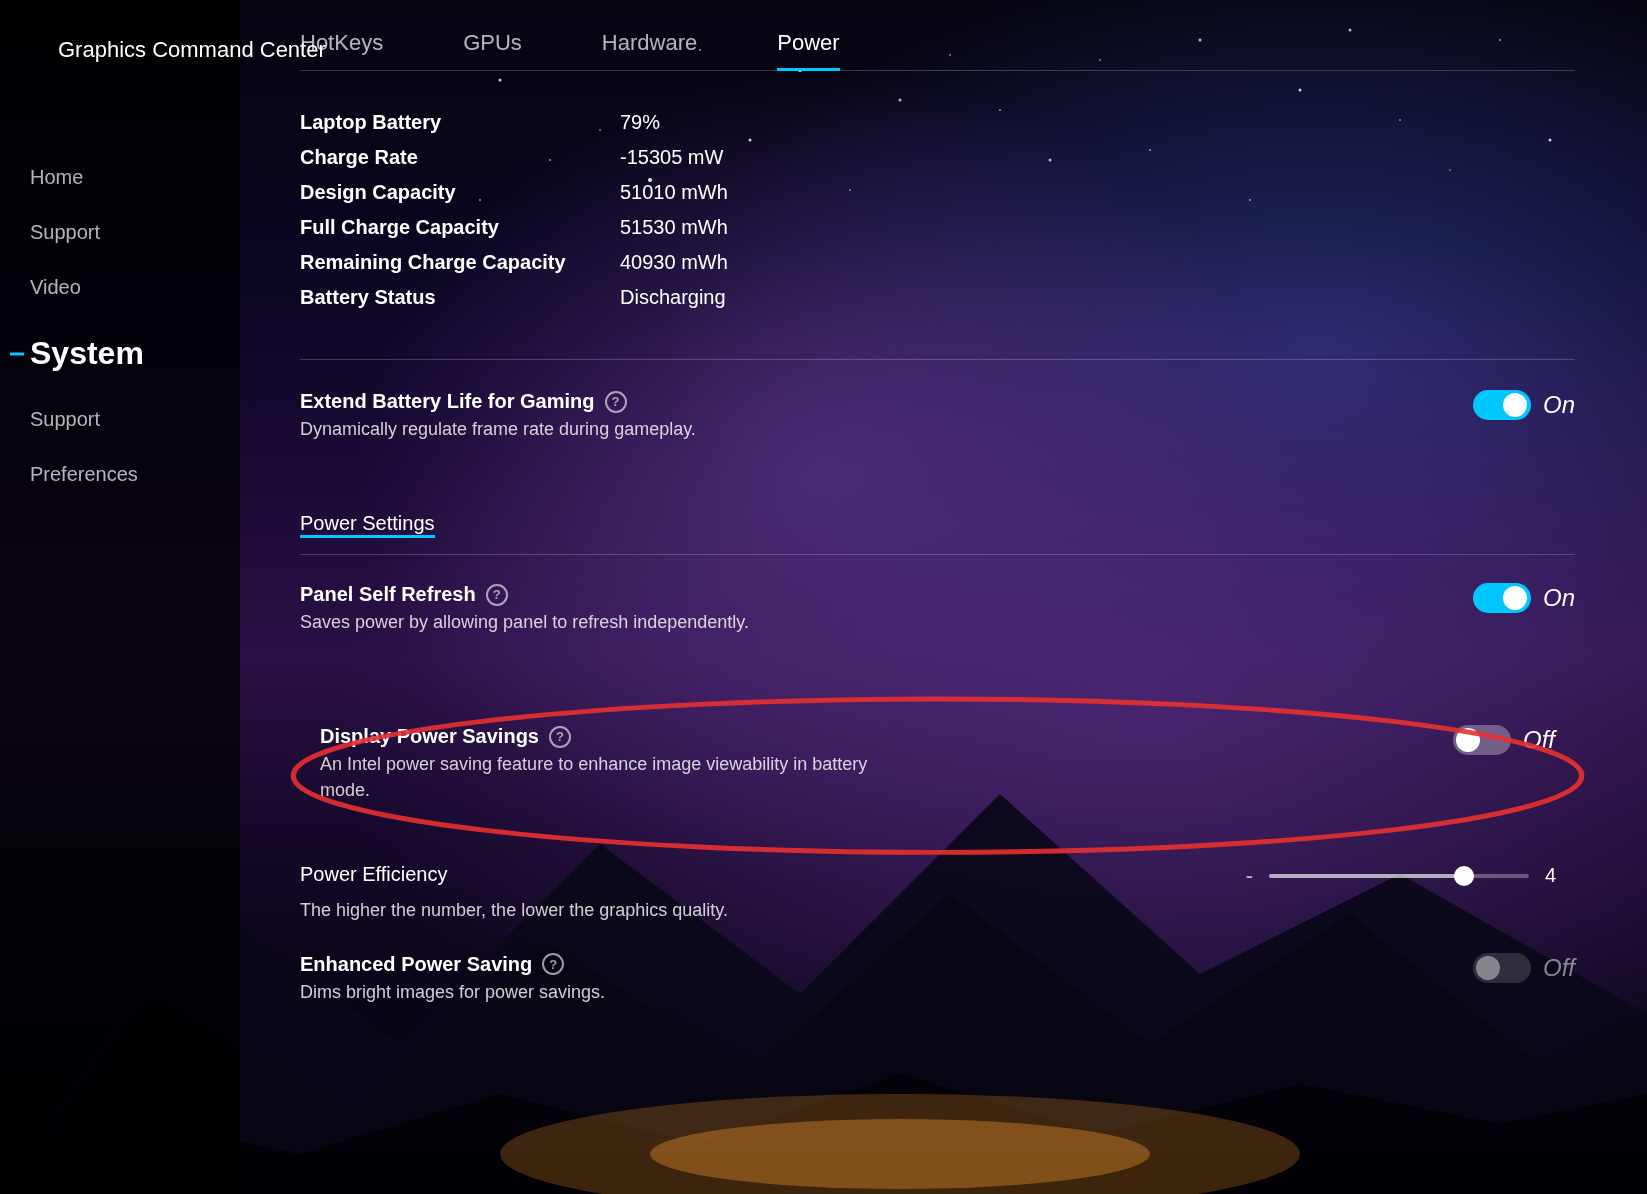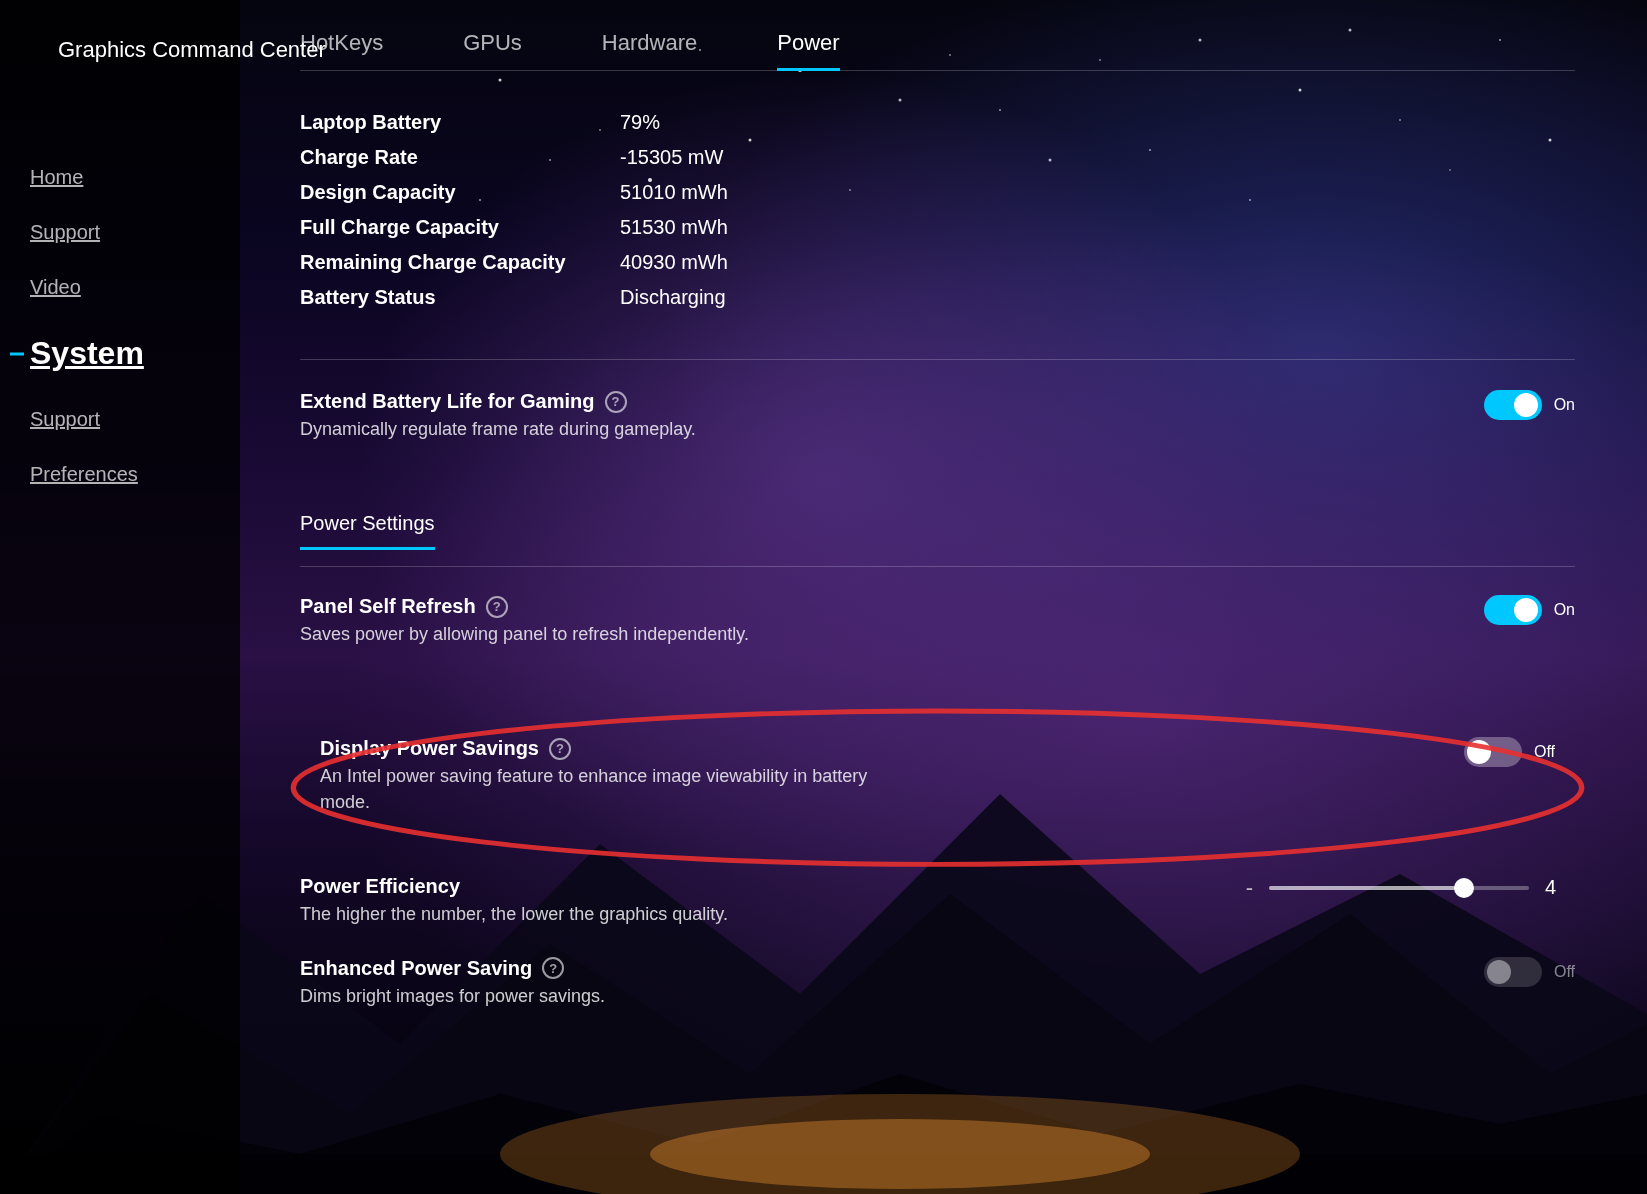--- a/index.html
+++ b/index.html
@@ -83,21 +83,20 @@
 
     .nav-item {
       padding: 16px 30px;
       font-size: 20px;
       color: rgba(255,255,255,0.7);
       cursor: pointer;
       display: flex;
       align-items: center;
       gap: 12px;
       position: relative;
-      text-decoration: underline;
     }
 
     .nav-item.active {
       color: #fff;
       font-size: 32px;
       font-weight: 600;
       padding: 20px 30px;
     }
 
     .nav-item.active::before {
@@ -249,43 +248,44 @@
 
     .toggle-switch.on::after {
       left: 30px;
     }
 
     .toggle-switch.off::after {
       left: 3px;
     }
 
     .toggle-label {
-      font-size: 16px;
-      color: #fff;
+      font-size: 24px;
+      color: #fff;
+      font-style: italic;
     }
 
     .help-icon {
       width: 22px;
       height: 22px;
       border-radius: 50%;
       border: 2px solid rgba(255,255,255,0.6);
       display: inline-flex;
       align-items: center;
       justify-content: center;
       font-size: 13px;
       color: rgba(255,255,255,0.6);
       cursor: pointer;
     }
 
     
     .power-settings-tab {
       display: inline-block;
       font-size: 20px;
       color: #fff;
-      padding-bottom: 12px;
+      padding-bottom: 0;
       border-bottom: 3px solid #00c7fd;
       margin-bottom: 0;
       cursor: pointer;
     }
 
     .settings-divider {
       border: none;
       border-top: 1px solid rgba(255,255,255,0.2);
       margin-bottom: 28px;
       margin-top: 0;
@@ -302,22 +302,22 @@
     .slider-section {
       margin-bottom: 30px;
     }
 
     .slider-info {
       flex: 1;
     }
 
     .slider-title {
       font-size: 20px;
-      font-weight: 700;
-      margin-bottom: 4px;
+      font-weight: 400;
+      margin-bottom: 12px;
     }
 
     .slider-control {
       display: flex;
       align-items: center;
       gap: 16px;
     }
 
     .slider-minus {
       font-size: 22px;

